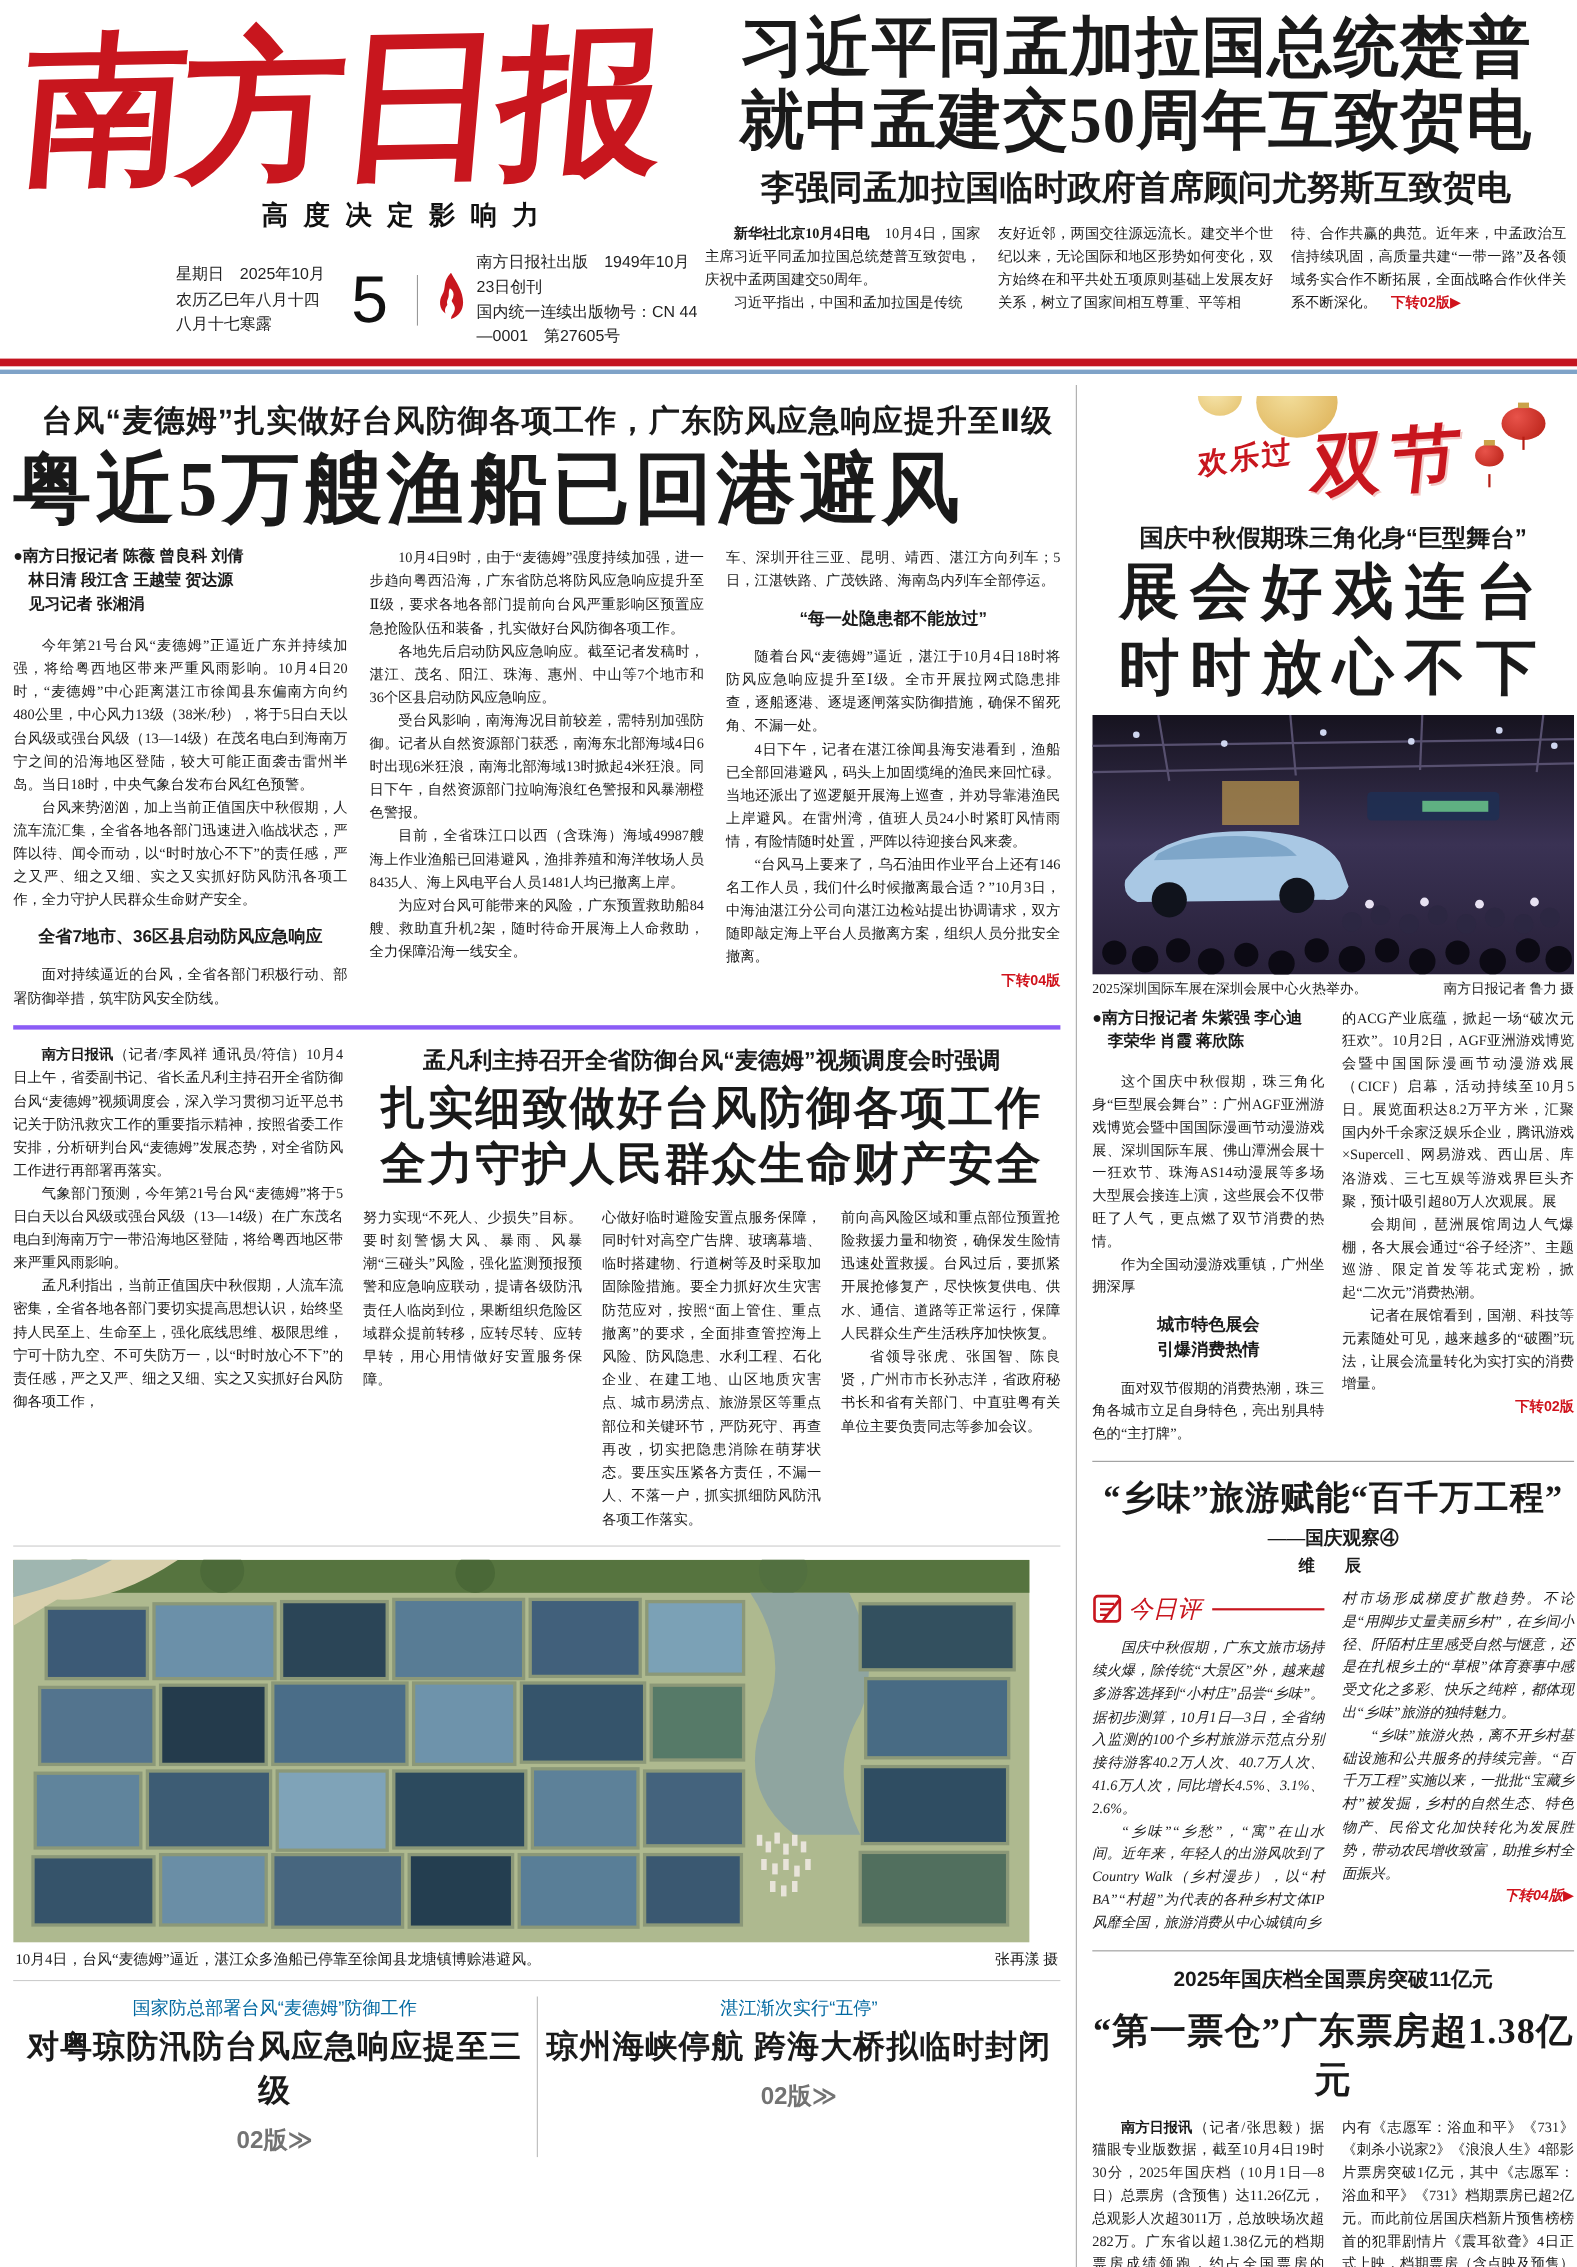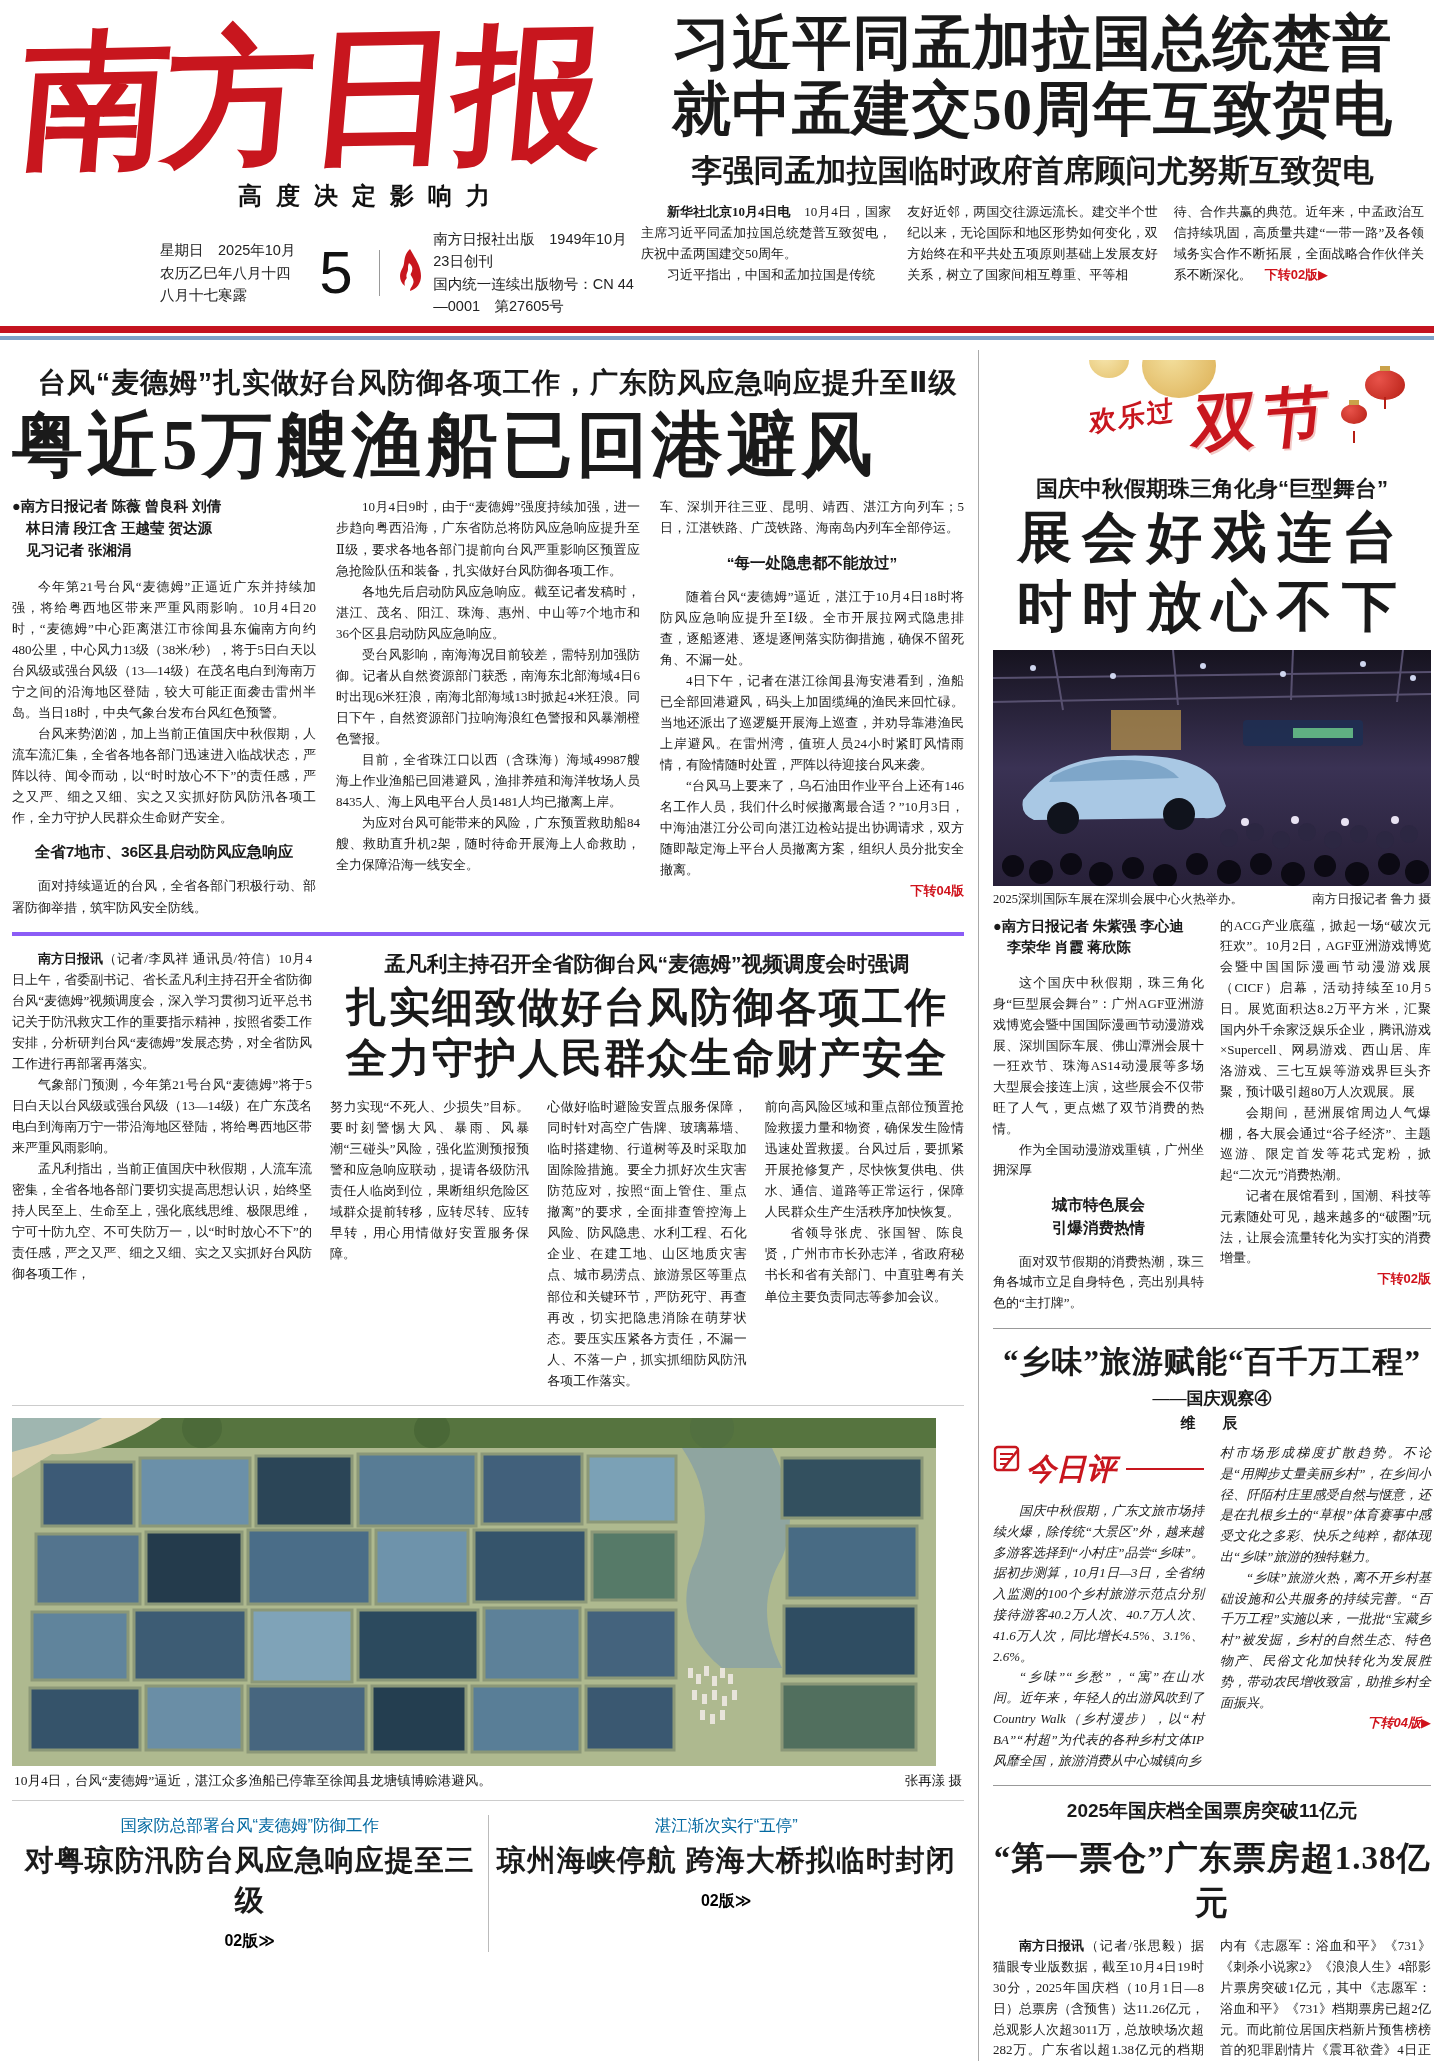--- a/index.html
+++ b/index.html
@@ -67,21 +67,21 @@
   .photo-main{margin:12px 0 0 0;}
   .photo-main svg{display:block;}
   .caption-row{display:flex;justify-content:space-between;font-size:13.5px;
         padding:6px 2px 10px 2px;border-bottom:1px solid #ccc;}
   
   .teasers{display:flex;padding:14px 0 6px 0;}
   .teaser{flex:1;text-align:center;}
   .teaser + .teaser{border-left:1px solid #bbb;}
   .teaser-kicker{font-family:"Liberation Sans","DejaVu Sans",sans-serif;font-size:16.5px;color:#0369a1;margin:0 0 4px 0;}
   .teaser-headline{font-family:"Liberation Sans","DejaVu Sans",sans-serif;font-size:29px;font-weight:bold;margin:0 0 10px 0;letter-spacing:1px;}
-  .teaser-page{color:#000000;font-weight:bold;font-size:16px;font-family:"Liberation Sans","DejaVu Sans",sans-serif;}
+  .teaser-page{color:#737373;font-weight:bold;font-size:22px;font-family:"Liberation Sans","DejaVu Sans",sans-serif;}
   
   .banner{position:relative;height:104px;margin:10px 0 2px 0;overflow:hidden;}
   .banner-gold{position:absolute;left:34%;top:-26px;width:74px;height:64px;border-radius:50%;
         background:radial-gradient(circle at 40% 35%,#f3df9d,#dcae52);}
   .banner-gold2{position:absolute;left:22%;top:-18px;width:40px;height:36px;border-radius:50%;
         background:radial-gradient(circle at 40% 35%,#f7e7b0,#e4c06a);}
   .lantern{position:absolute;background:radial-gradient(circle at 35% 30%,#e8534a,#b61e14);
         border-radius:50%;}
   .lantern:before{content:"";display:block;width:10px;height:5px;background:#caa24a;margin:-4px auto 0 auto;}
   .lantern:after{content:"";display:block;width:2px;height:12px;background:#b61e14;margin:26px auto 0 auto;}
@@ -99,22 +99,22 @@
   .photo-expo svg{display:block;}
   .caption-sm{display:flex;justify-content:space-between;font-size:12.5px;padding:5px 0 8px 0;}
   .rc-body{display:flex;gap:16px;font-size:13px;line-height:1.6;text-align:justify;}
   .rc-col{flex:1;}
   .rc-body p{margin:0;text-indent:2em;}
   .rc-divider{border-top:1px solid #999;margin:14px 0 12px 0;}
   .cmt-headline{font-size:31px;font-weight:bold;text-align:center;margin:2px 0 4px 0;letter-spacing:1px;}
   .cmt-series{font-size:17px;text-align:center;margin:0 0 4px 0;font-weight:bold;}
   .cmt-author{font-size:15px;text-align:center;margin:0 0 10px 0;font-weight:bold;letter-spacing:6px;}
   .cmt-badge-row{display:flex;align-items:center;margin:2px 0 8px 0;}
-  .cmt-badge{display:flex;gap:6px;color:#c8161e;font-weight:bold;
-        font-size:30px;font-family:"Liberation Sans","DejaVu Sans",sans-serif;white-space:nowrap;}
+  .cmt-badge{display:flex;align-items:center;gap:6px;color:#c8161e;font-weight:normal;
+        font-size:22px;font-family:"Liberation Sans","DejaVu Sans",sans-serif;white-space:nowrap;}
   .cmt-badge-rule{flex:1;height:2px;background:#c8161e;margin-left:10px;}
   .cmt-body{font-style:italic;}
   .bo-kicker{font-family:"Liberation Sans","DejaVu Sans",sans-serif;font-size:19px;
         font-weight:bold;text-align:center;margin:4px 0 12px 0;}
   .bo-headline{font-size:33px;font-weight:bold;text-align:center;margin:0 0 10px 0;letter-spacing:1px;}
 </style>
 </head>
 <body>
 
 <div class="page">

